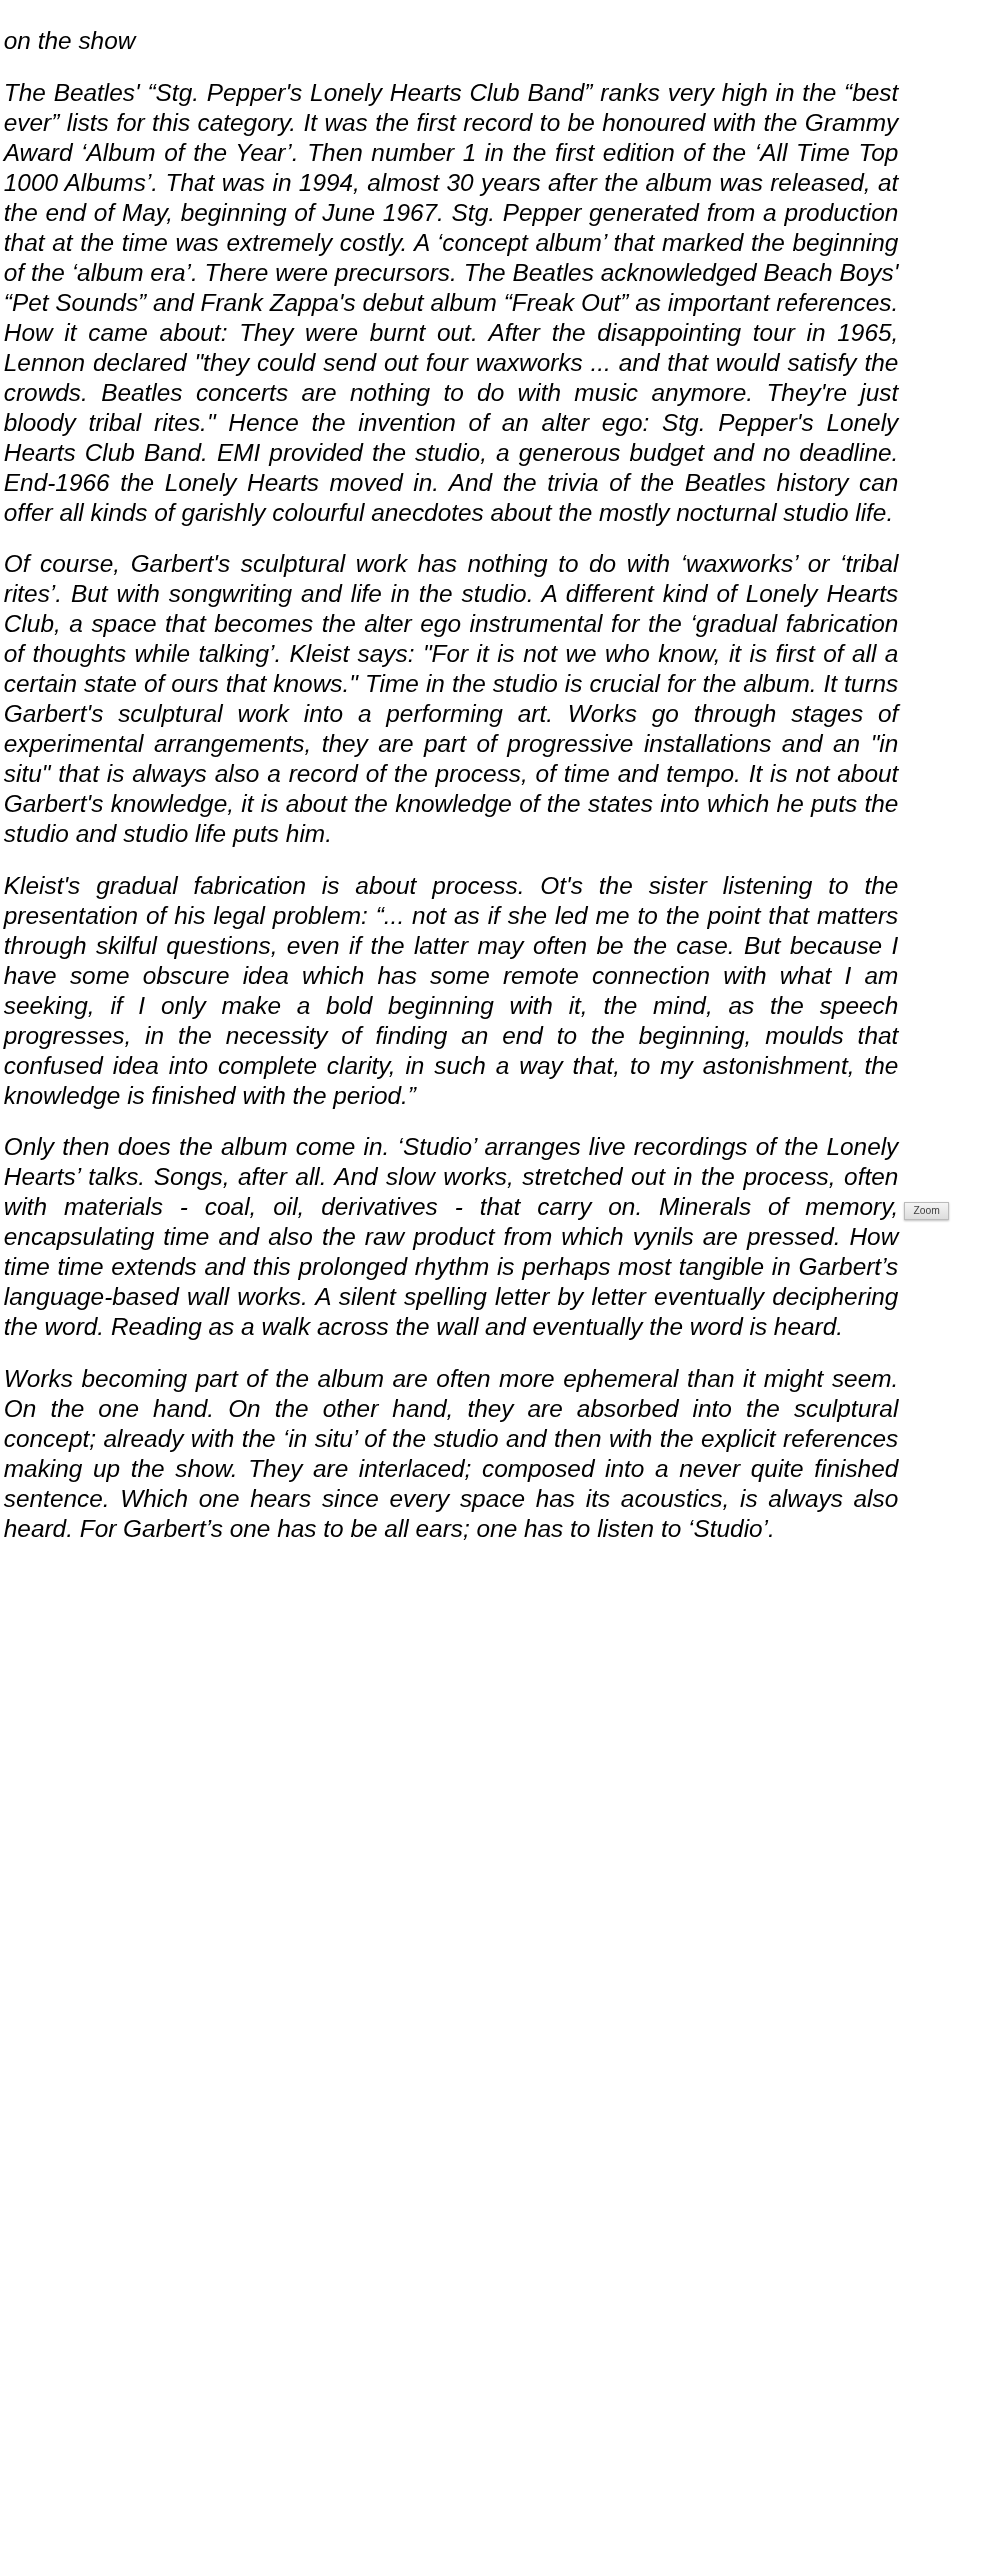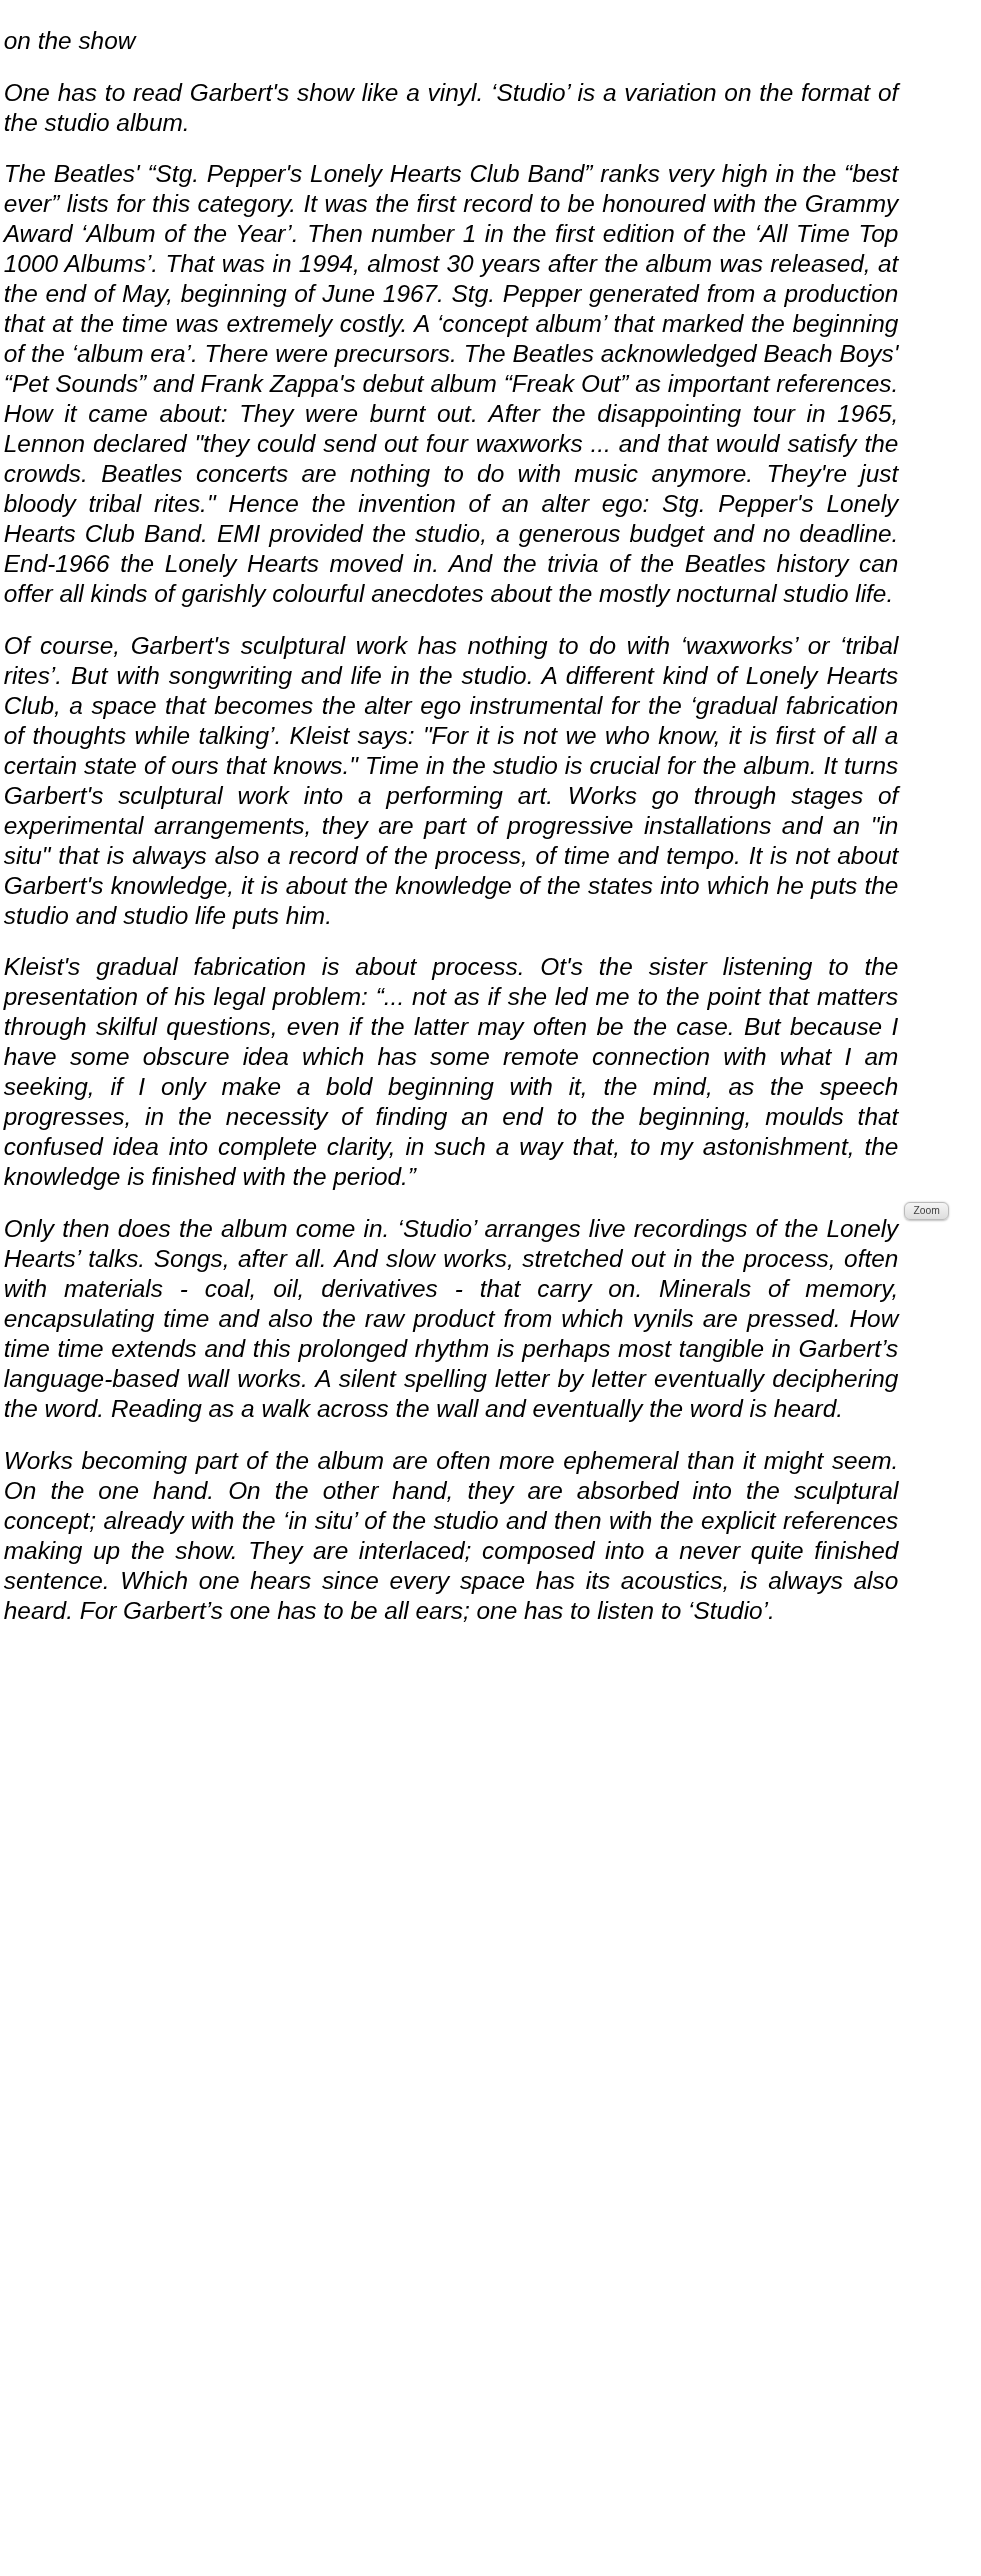--- a/index.html
+++ b/index.html
@@ -33,32 +33,31 @@
     left: 904px;
     top: 1202px;
     padding: 1.9px 8.4px 2.8px 8.4px;
     font-family: "Liberation Sans", "DejaVu Sans", sans-serif;
     font-style: normal;
     font-size: 10.3px;
     line-height: 11.3px;
     color: #3f3f3f;
     background: linear-gradient(#f5f5f5, #dddddd);
     border: 0.9px solid #bbbbbb;
-    border-radius: 6px;
+    border-radius: 0;
     box-shadow: 0 0.9px 1.9px rgba(0,0,0,0.25);
     white-space: nowrap;
     z-index: 5;
   }
 </style>
 </head>
 <body>
 
 <main class="doc-page">
   <p>on the show</p>
-  <p>One has to read Garbert's show like a vinyl. ‘Studio’ is a variation on the format of the studio album.</p>
   <p>The Beatles' “Stg. Pepper's Lonely Hearts Club Band” ranks very high in the “best ever” lists for this category. It was the first record to be honoured with the Grammy Award ‘Album of the Year’. Then number 1 in the first edition of the ‘All Time Top 1000 Albums’. That was in 1994, almost 30 years after the album was released, at the end of May, beginning of June 1967. Stg. Pepper generated from a production that at the time was extremely costly. A ‘concept album’ that marked the beginning of the ‘album era’. There were precursors. The Beatles acknowledged Beach Boys' “Pet Sounds” and Frank Zappa's debut album “Freak Out” as important references. How it came about: They were burnt out. After the disappointing tour in 1965, Lennon declared "they could send out four waxworks ... and that would satisfy the crowds. Beatles concerts are nothing to do with music anymore. They're just bloody tribal rites." Hence the invention of an alter ego: Stg. Pepper's Lonely Hearts Club Band. EMI provided the studio, a generous budget and no deadline. End-1966 the Lonely Hearts moved in. And the trivia of the Beatles history can offer all kinds of garishly colourful anecdotes about the mostly nocturnal studio life.</p>
   <p>Of course, Garbert's sculptural work has nothing to do with ‘waxworks’ or ‘tribal rites’. But with songwriting and life in the studio. A different kind of Lonely Hearts Club, a space that becomes the alter ego instrumental for the ‘gradual fabrication of thoughts while talking’. Kleist says: "For it is not we who know, it is first of all a certain state of ours that knows." Time in the studio is crucial for the album. It turns Garbert's sculptural work into a performing art. Works go through stages of experimental arrangements, they are part of progressive installations and an "in situ" that is always also a record of the process, of time and tempo. It is not about Garbert's knowledge, it is about the knowledge of the states into which he puts the studio and studio life puts him.</p>
   <p>Kleist's gradual fabrication is about process. Ot's the sister listening to the presentation of his legal problem: “... not as if she led me to the point that matters through skilful questions, even if the latter may often be the case. But because I have some obscure idea which has some remote connection with what I am seeking, if I only make a bold beginning with it, the mind, as the speech progresses, in the necessity of finding an end to the beginning, moulds that confused idea into complete clarity, in such a way that, to my astonishment, the knowledge is finished with the period.”</p>
   <p>Only then does the album come in. ‘Studio’ arranges live recordings of the Lonely Hearts’ talks. Songs, after all. And slow works, stretched out in the process, often with materials - coal, oil, derivatives - that carry on. Minerals of memory, encapsulating time and also the raw product from which vynils are pressed. How time time extends and this prolonged rhythm is perhaps most tangible in Garbert’s language-based wall works. A silent spelling letter by letter eventually deciphering the word. Reading as a walk across the wall and eventually the word is heard.</p>
   <p>Works becoming part of the album are often more ephemeral than it might seem. On the one hand. On the other hand, they are absorbed into the sculptural concept; already with the ‘in situ’ of the studio and then with the explicit references making up the show. They are interlaced; composed into a never quite finished sentence. Which one hears since every space has its acoustics, is always also heard. For Garbert’s one has to be all ears; one has to listen to ‘Studio’.</p>
 </main>
 
 <div class="zoom-tooltip">Zoom</div>
 
 

